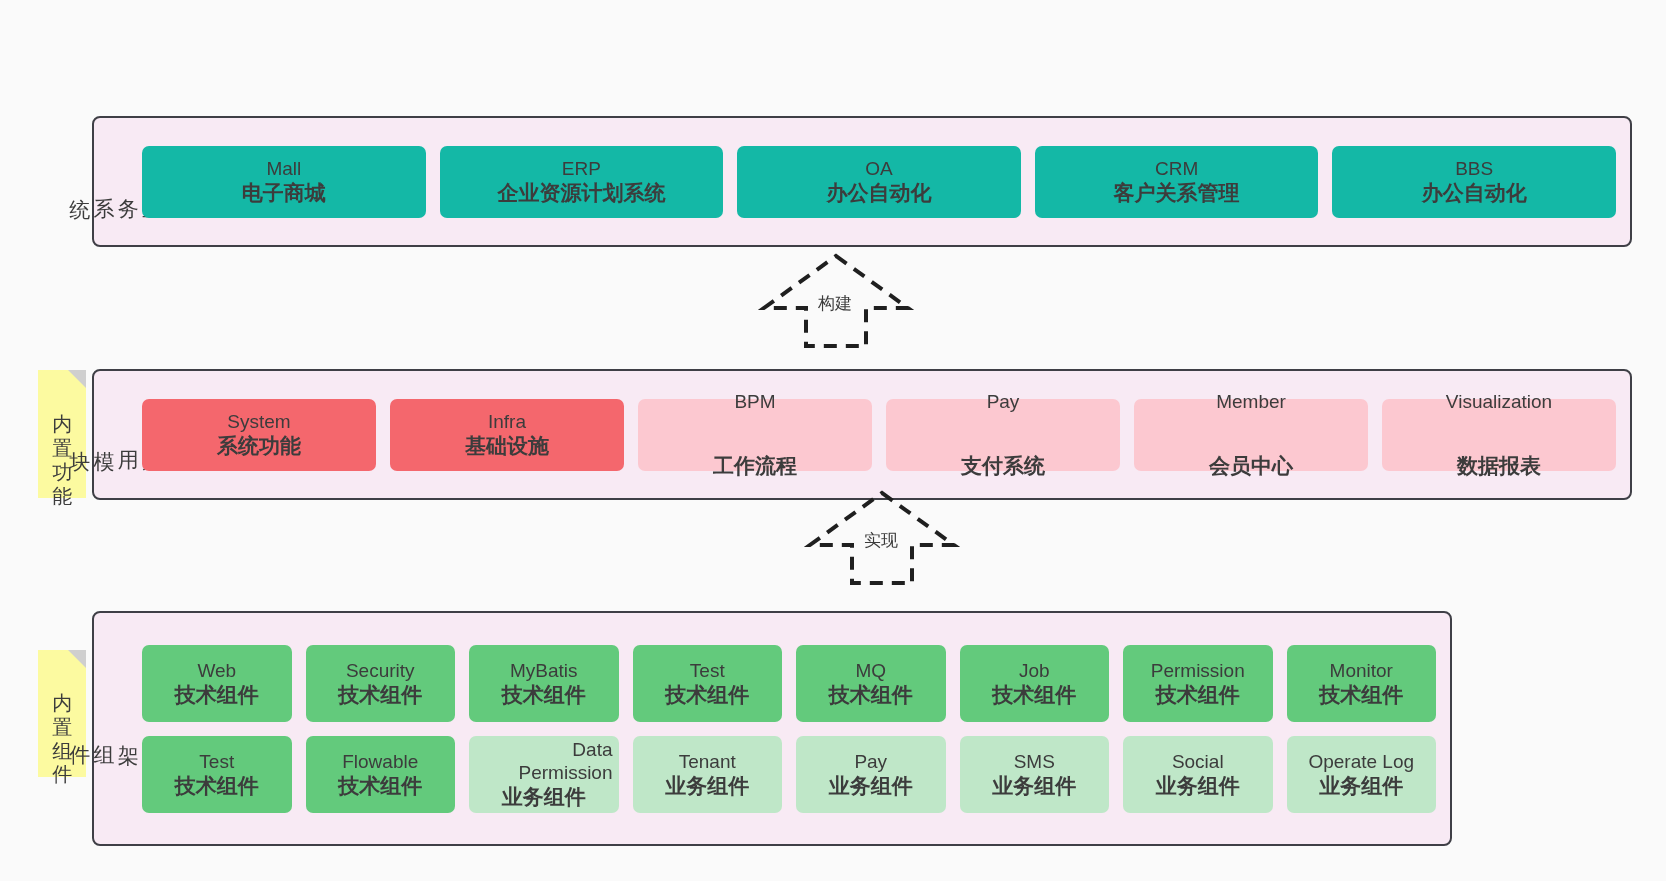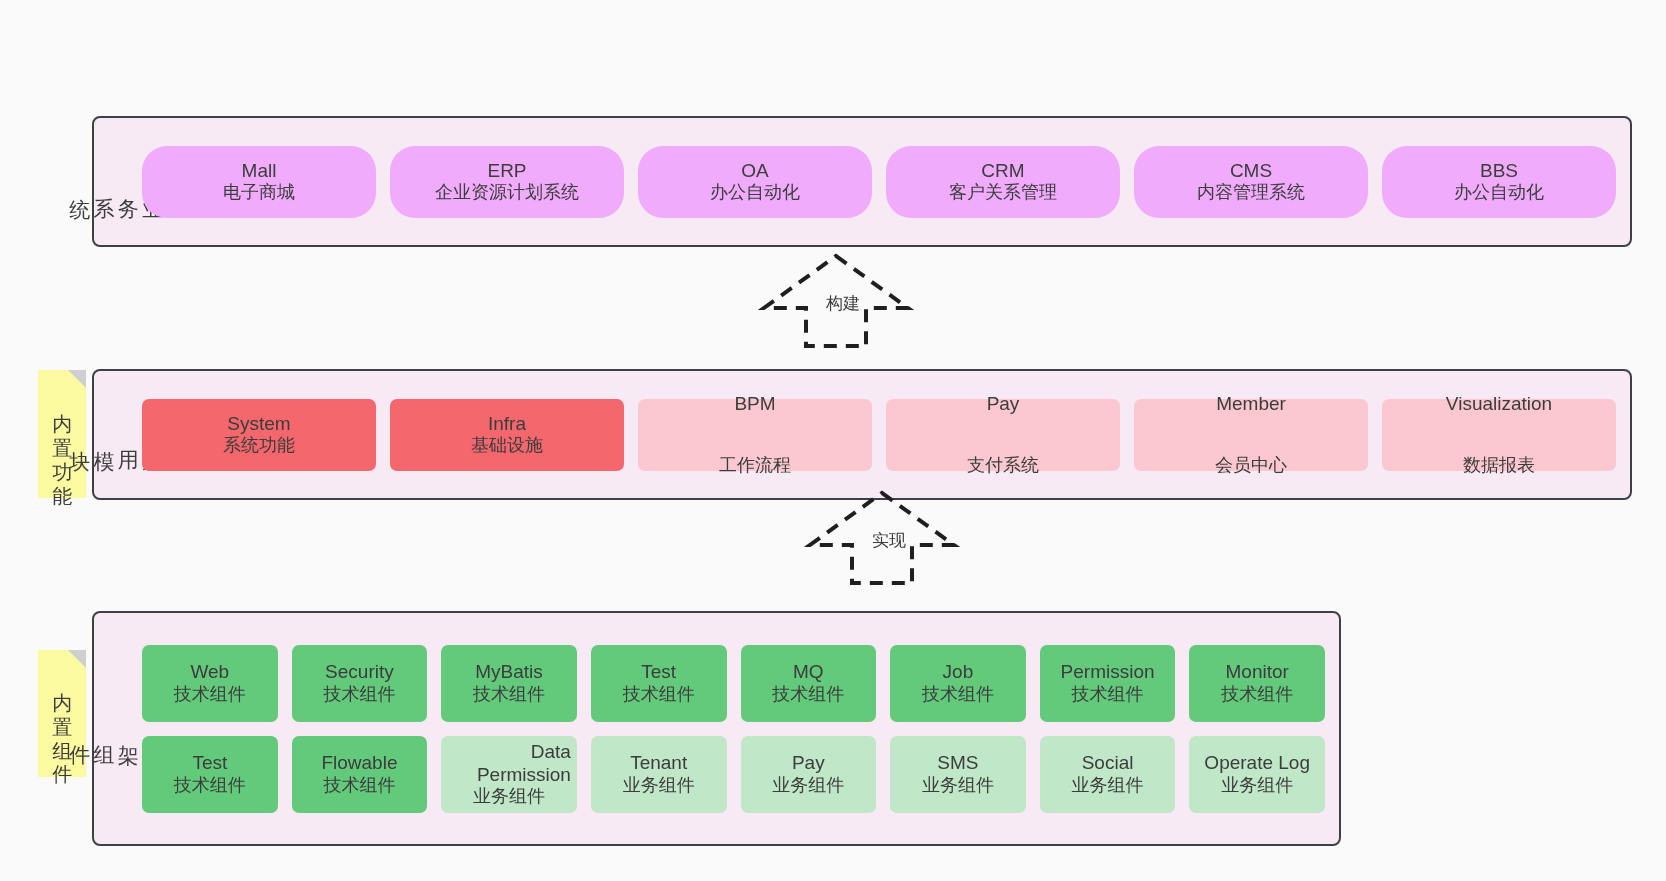--- a/index.html
+++ b/index.html
@@ -72,33 +72,33 @@
     flex-direction: column;
     align-items: center;
     justify-content: center;
     text-align: center;
     line-height: 1.22;
     box-sizing: border-box;
     padding: 4px 6px;
     color: #3c3c3c;
   }
   .card .t1 { font-size: 19px; }
-  .card .t2 { font-size: 18px; }
-
-  
-  .c-blue        { background: #f0abfc; border-radius: 25px; }
+  .card .t2 { font-size: 21px; font-weight: bold; }
+
+  
+  .c-blue        { background: #14b8a6; }
   .c-red         { background: #f4676d; }
   .c-pink        { background: #fcc8d0; gap: 40px; }
   .c-green       { background: #63ca7c; }
   .c-green-light { background: #bfe7c8; text-align: right; }
 
   
   #layer-business  { left: 92px;  top: 116px; width: 1540px; height: 131px; }
   #layer-common    { left: 92px;  top: 369px; width: 1540px; height: 131px; }
-  #layer-framework { left: 92px;  top: 611px; width: 1249px; height: 235px; }
+  #layer-framework { left: 92px;  top: 611px; width: 1360px; height: 235px; }
 
   #layer-business  .layer-body .card { height: 72px; }
   #layer-common    .layer-body .card { height: 72px; }
   #layer-framework .layer-body .card { height: 77px; }
 
   
   .note {
     position: absolute;
     width: 48px;
     background: #fcfaa0;
@@ -132,21 +132,20 @@
     position: absolute;
     pointer-events: none;
   }
   .connector .label {
     position: absolute;
     font-size: 17px;
     color: #3c3c3c;
     white-space: nowrap;
     background: transparent;
     user-select: none;
-    margin-left: 8px;
   }
   #conn-build { left: 756px; top: 252px; width: 160px; height: 96px; }
   #conn-build .label { left: 62px; top: 40px; }
   #conn-impl  { left: 802px; top: 489px; width: 160px; height: 96px; }
   #conn-impl  .label { left: 62px; top: 40px; }
 </style>
 </head>
 <body>
 
 <div id="canvas">
@@ -166,24 +165,20 @@
           <div class="t1">ERP</div>
           <div class="t2">企业资源计划系统</div>
         </div>
         <div class="card c-blue">
           <div class="t1">OA</div>
           <div class="t2">办公自动化</div>
         </div>
         <div class="card c-blue">
           <div class="t1">CRM</div>
           <div class="t2">客户关系管理</div>
-        </div>
-        <div class="card c-blue">
-          <div class="t1">CMS</div>
-          <div class="t2">内容管理系统</div>
         </div>
         <div class="card c-blue">
           <div class="t1">BBS</div>
           <div class="t2">办公自动化</div>
         </div>
       </div>
     </div>
   </div>
 
   <div class="connector" id="conn-build">

